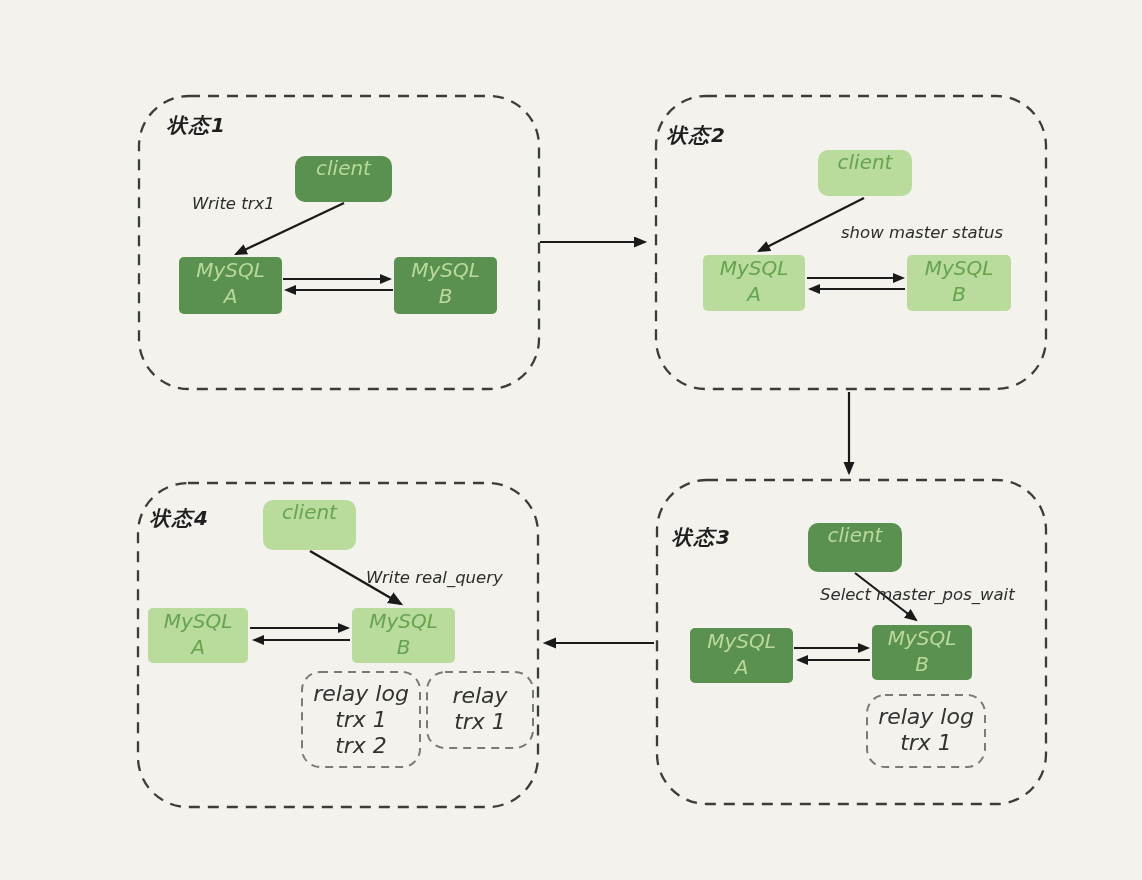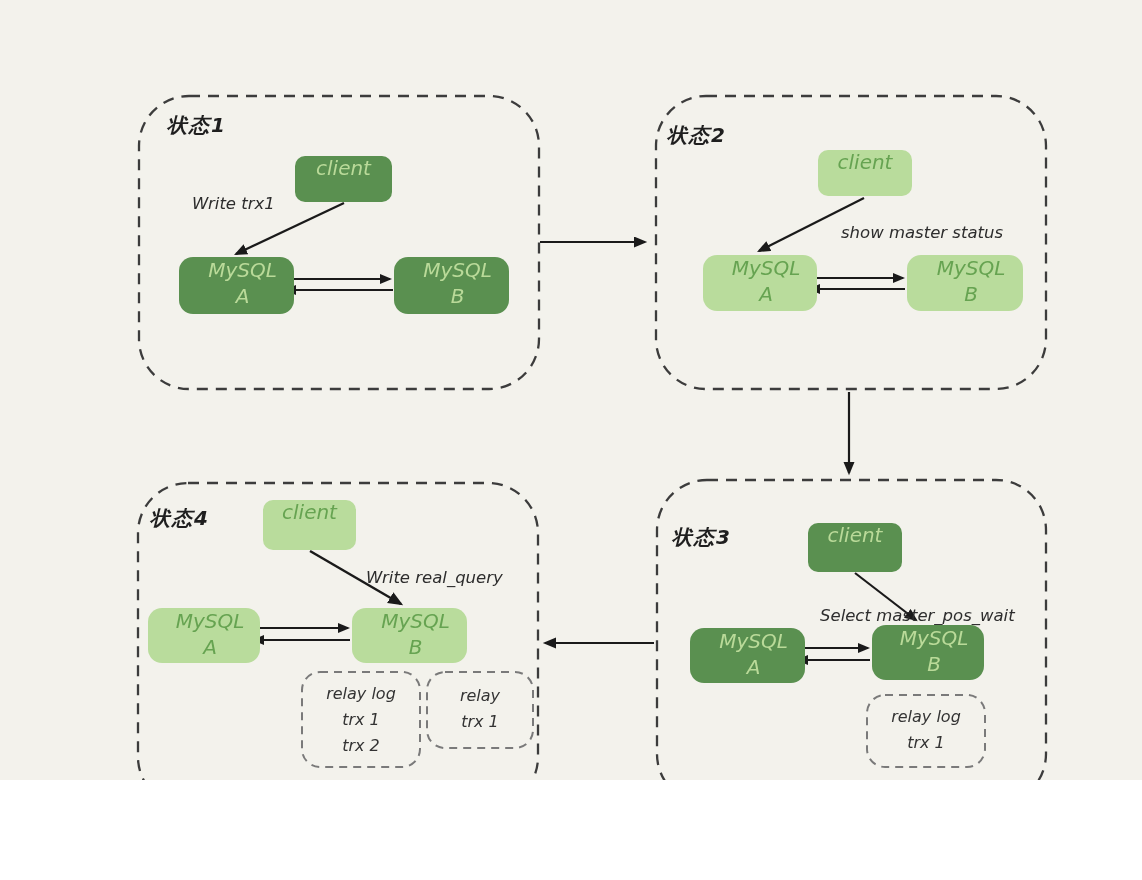--- a/index.html
+++ b/index.html
@@ -5,21 +5,21 @@
   html, body {
     margin: 0;
     padding: 0;
   }
   body {
     font-family: "DejaVu Sans", sans-serif;
   }
   .canvas {
     position: relative;
     width: 1142px;
-    height: 780px;
+    height: 880px;
     background: #f3f2ec;
     overflow: hidden;
   }
   .layer {
     position: absolute;
     left: 0;
     top: 0;
   }
   .state-label {
     position: absolute;
@@ -36,43 +36,42 @@
     align-items: center;
     flex-direction: column;
     font-style: italic;
     text-align: center;
   }
   .node.client-box {
     border-radius: 10px;
     font-size: 20px;
   }
   .node.mysql-box {
-    border-radius: 14px;
+    border-radius: 5px;
     font-size: 20px;
     line-height: 1.3;
-    padding-left: 12px;
   }
   .dark {
     background: #5a9050;
     color: #bada99;
   }
   .light {
     background: #b9dc9c;
     color: #66a351;
   }
   .annotation {
     position: absolute;
     font-size: 16.5px;
     font-style: italic;
     color: #2d2d2d;
     white-space: nowrap;
   }
   .log-text {
     position: absolute;
-    font-size: 16px;
+    font-size: 22px;
     font-style: italic;
     color: #333333;
     text-align: center;
     line-height: 26px;
   }
 </style>
 </head>
 <body>
 
 <div class="canvas">
@@ -143,21 +142,21 @@
   </div>
   <div class="node mysql-box light" style="left:907px; top:255px; width:104px; height:56px;">
     <span>MySQL</span>
     <span>B</span>
   </div>
 
   <div class="state-label" style="left:672px; top:524px;">状态3</div>
   <div class="node client-box dark" style="left:808px; top:523px; width:94px; height:49px;">
     <span>client</span>
   </div>
-  <div class="annotation" style="left:820px; top:585px;margin-top:21px;">Select master_pos_wait</div>
+  <div class="annotation" style="left:820px; top:585px;">Select master_pos_wait</div>
   <div class="node mysql-box dark" style="left:690px; top:628px; width:103px; height:55px;">
     <span>MySQL</span>
     <span>A</span>
   </div>
   <div class="node mysql-box dark" style="left:872px; top:625px; width:100px; height:55px;">
     <span>MySQL</span>
     <span>B</span>
   </div>
   <div class="log-text" style="left:867px; top:704px; width:118px;">
     <div>relay log</div>

